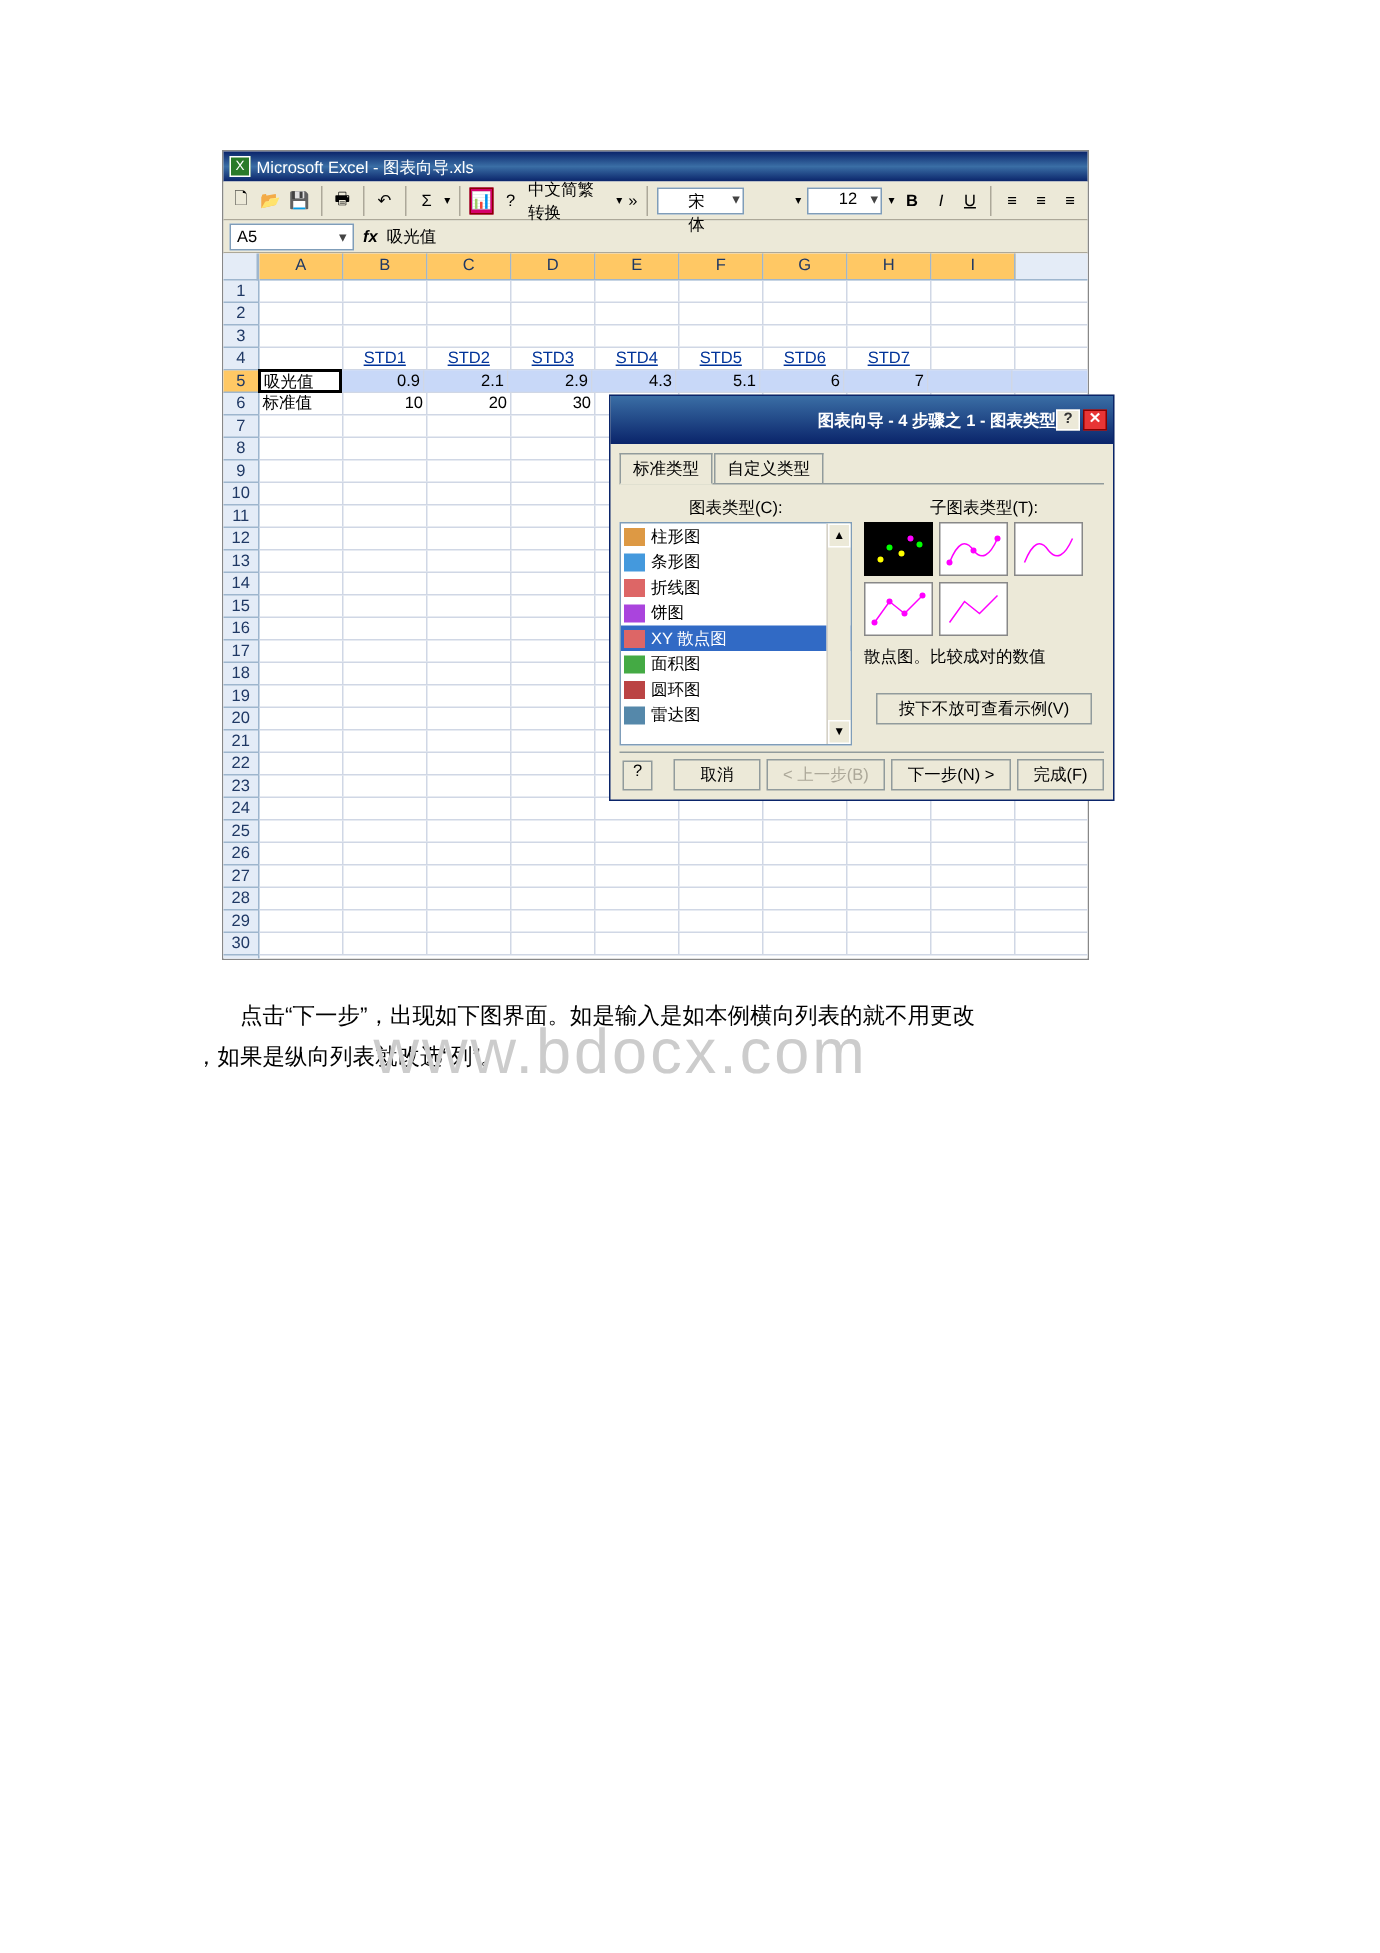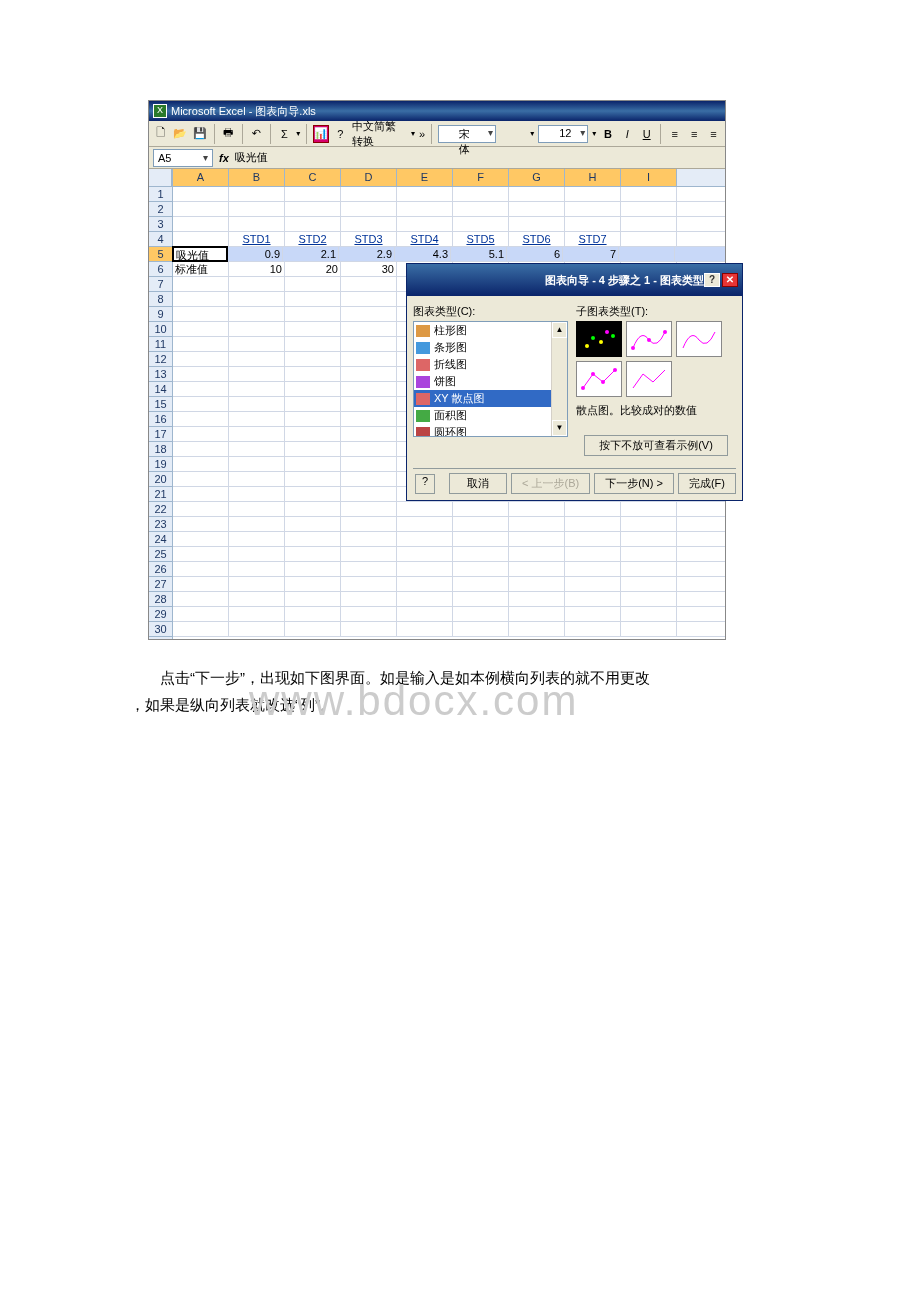--- a/index.html
+++ b/index.html
@@ -9,21 +9,21 @@
     .titlebar .tlogo { width: 14px; height: 14px; background: #2a7a2a; border: 1px solid #fff; margin-right: 4px; font-size: 9px; text-align: center; color: #fff; }
     .menubar { background: #ece9d8; border-bottom: 1px solid #aca899; height: 22px; display: flex; align-items: center; padding: 0 4px; gap: 12px; font-size: 11px; }
     .menubar span { cursor: default; }
     .toolbar { background: #ece9d8; border-bottom: 1px solid #aca899; height: 26px; display: flex; align-items: center; padding: 0 4px; gap: 4px; font-size: 11px; }
     .tbtn { width: 18px; height: 18px; border: 1px solid #ece9d8; display: inline-flex; align-items: center; justify-content: center; font-size: 11px; }
     .tsep { width: 1px; height: 20px; background: #aca899; margin: 0 2px; }
     .chartbtn { background: #d6006c; color: #fff; border: 1px solid #800; }
     .fontbox { border: 1px solid #7f9db9; background: #fff; padding: 1px 18px 1px 20px; height: 18px; min-width: 50px; position: relative; }
     .fontbox::after { content: "▾"; position: absolute; right: 2px; top: 1px; font-size: 10px; color: #444; }
     .formulabar { background: #ece9d8; border-bottom: 1px solid #aca899; height: 22px; display: flex; align-items: center; padding: 0 4px; gap: 6px; font-size: 11px; }
-    .namebox { background: #fff; border: 1px solid #7f9db9; width: 60px; height: 18px; padding: 1px 4px; display: flex; align-items: center; justify-content: space-between; }
+    .namebox { background: #fff; border: 1px solid #7f9db9; width: 83px; height: 18px; padding: 1px 4px; display: flex; align-items: center; justify-content: space-between; }
     .namebox::after { content: "▾"; font-size: 10px; color: #444; }
     .fx { font-style: italic; font-weight: bold; }
     .fval { flex: 1; }
     .sheet { display: flex; background: #fff; height: 470px; position: relative; }
     .rowhdrs { background: #e4ecf7; border-right: 1px solid #9eb6ce; width: 24px; }
     .corner { height: 18px; background: #e4ecf7; border-bottom: 1px solid #9eb6ce; border-right: 1px solid #9eb6ce; }
     .colhdrs { display: flex; height: 18px; background: #e4ecf7; border-bottom: 1px solid #9eb6ce; }
     .ch { width: 56px; border-right: 1px solid #9eb6ce; text-align: center; font-size: 11px; color: #1f3864; line-height: 17px; }
     .rh { height: 15px; border-bottom: 1px solid #9eb6ce; text-align: center; font-size: 11px; color: #1f3864; line-height: 14px; }
     .rh.sel { background: #ffc864; }
@@ -41,22 +41,22 @@
     .dtitle .wbtns { display: flex; gap: 2px; }
     .wbtn { width: 16px; height: 14px; background: #ece9d8; border: 1px solid #fff; font-size: 10px; text-align: center; line-height: 12px; color: #333; }
     .wbtn.close { background: #e83535; color: #fff; border: 1px solid #800; }
     .dbody { padding: 6px; }
     .tabs { display: flex; border-bottom: 1px solid #919b9c; margin-bottom: 6px; }
     .tab { padding: 2px 8px; border: 1px solid #919b9c; border-bottom: none; margin-right: 1px; background: #ece9d8; position: relative; }
     .tab.active { background: #ece9d8; border-bottom: 1px solid #ece9d8; margin-bottom: -1px; z-index: 1; }
     .dcols { display: flex; gap: 8px; }
     .lcol { flex: 1; }
     .rcol { width: 160px; }
-    .lbl { margin: 2px 0; }
-    .listbox { background: #fff; border: 1px solid #7f9db9; height: 116px; overflow: hidden; position: relative; }
+    .lbl { margin: 2px 0; text-align: center; }
+    .listbox { background: #fff; border: 1px solid #7f9db9; height: 149px; overflow: hidden; position: relative; }
     .litem { padding: 1px 2px; display: flex; align-items: center; gap: 4px; }
     .litem.sel { background: #316ac5; color: #fff; }
     .licon { width: 14px; height: 12px; display: inline-block; }
     .scrollv { position: absolute; right: 0; top: 0; width: 16px; height: 100%; background: #ece9d8; border-left: 1px solid #d4d0c8; }
     .sarrow { height: 16px; background: #ece9d8; border: 1px solid #fff; text-align: center; font-size: 8px; line-height: 14px; }
     .subgrid { display: flex; flex-wrap: wrap; gap: 4px; margin-bottom: 6px; }
     .subitem { width: 46px; height: 36px; background: #000; border: 1px solid #888; display: flex; align-items: center; justify-content: center; }
     .subitem.sel { border: 2px solid #000; }
     .subitem.w { background: #fff; }
     .desc { font-size: 11px; margin: 4px 0 8px 0; min-height: 24px; }
@@ -506,20 +506,24 @@
 
       <div class="dialog">
         <div class="dtitle">
           <span>图表向导 - 4 步骤之 1 - 图表类型</span>
           <span class="wbtns">
             <span class="wbtn">?</span>
             <span class="wbtn close">✕</span>
           </span>
         </div>
         <div class="dbody">
+          <div class="tabs">
+            <div class="tab active">标准类型</div>
+            <div class="tab">自定义类型</div>
+          </div>
           <div class="dcols">
             <div class="lcol">
               <div class="lbl">图表类型(C):</div>
               <div class="listbox">
                 <div id="typelist">
                     <div class="litem">
                       <span class="licon" style="background: rgb(221, 153, 68);"></span>
                       <span>柱形图</span>
                     </div>
                     <div class="litem">

